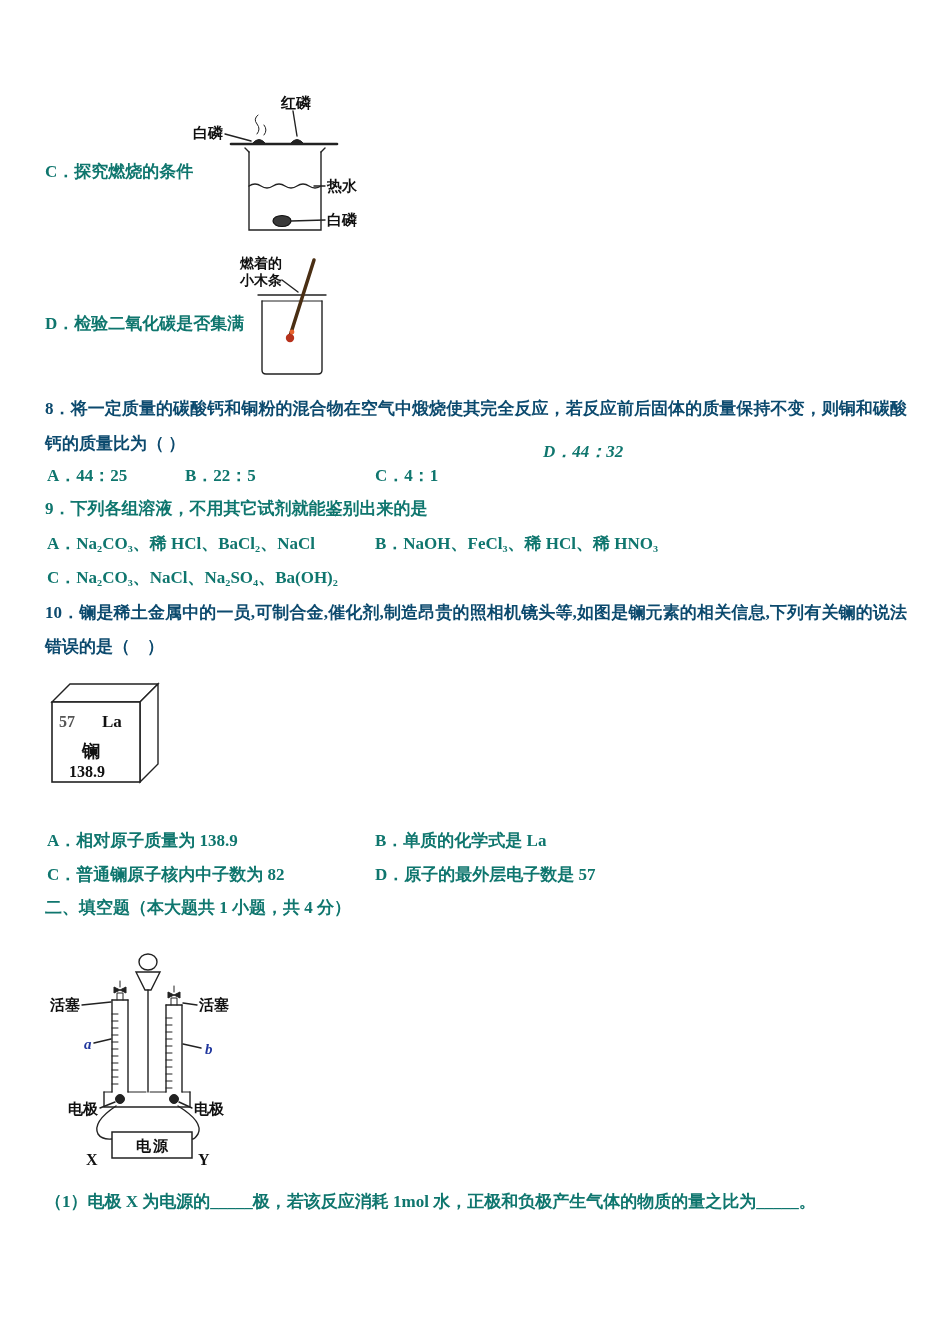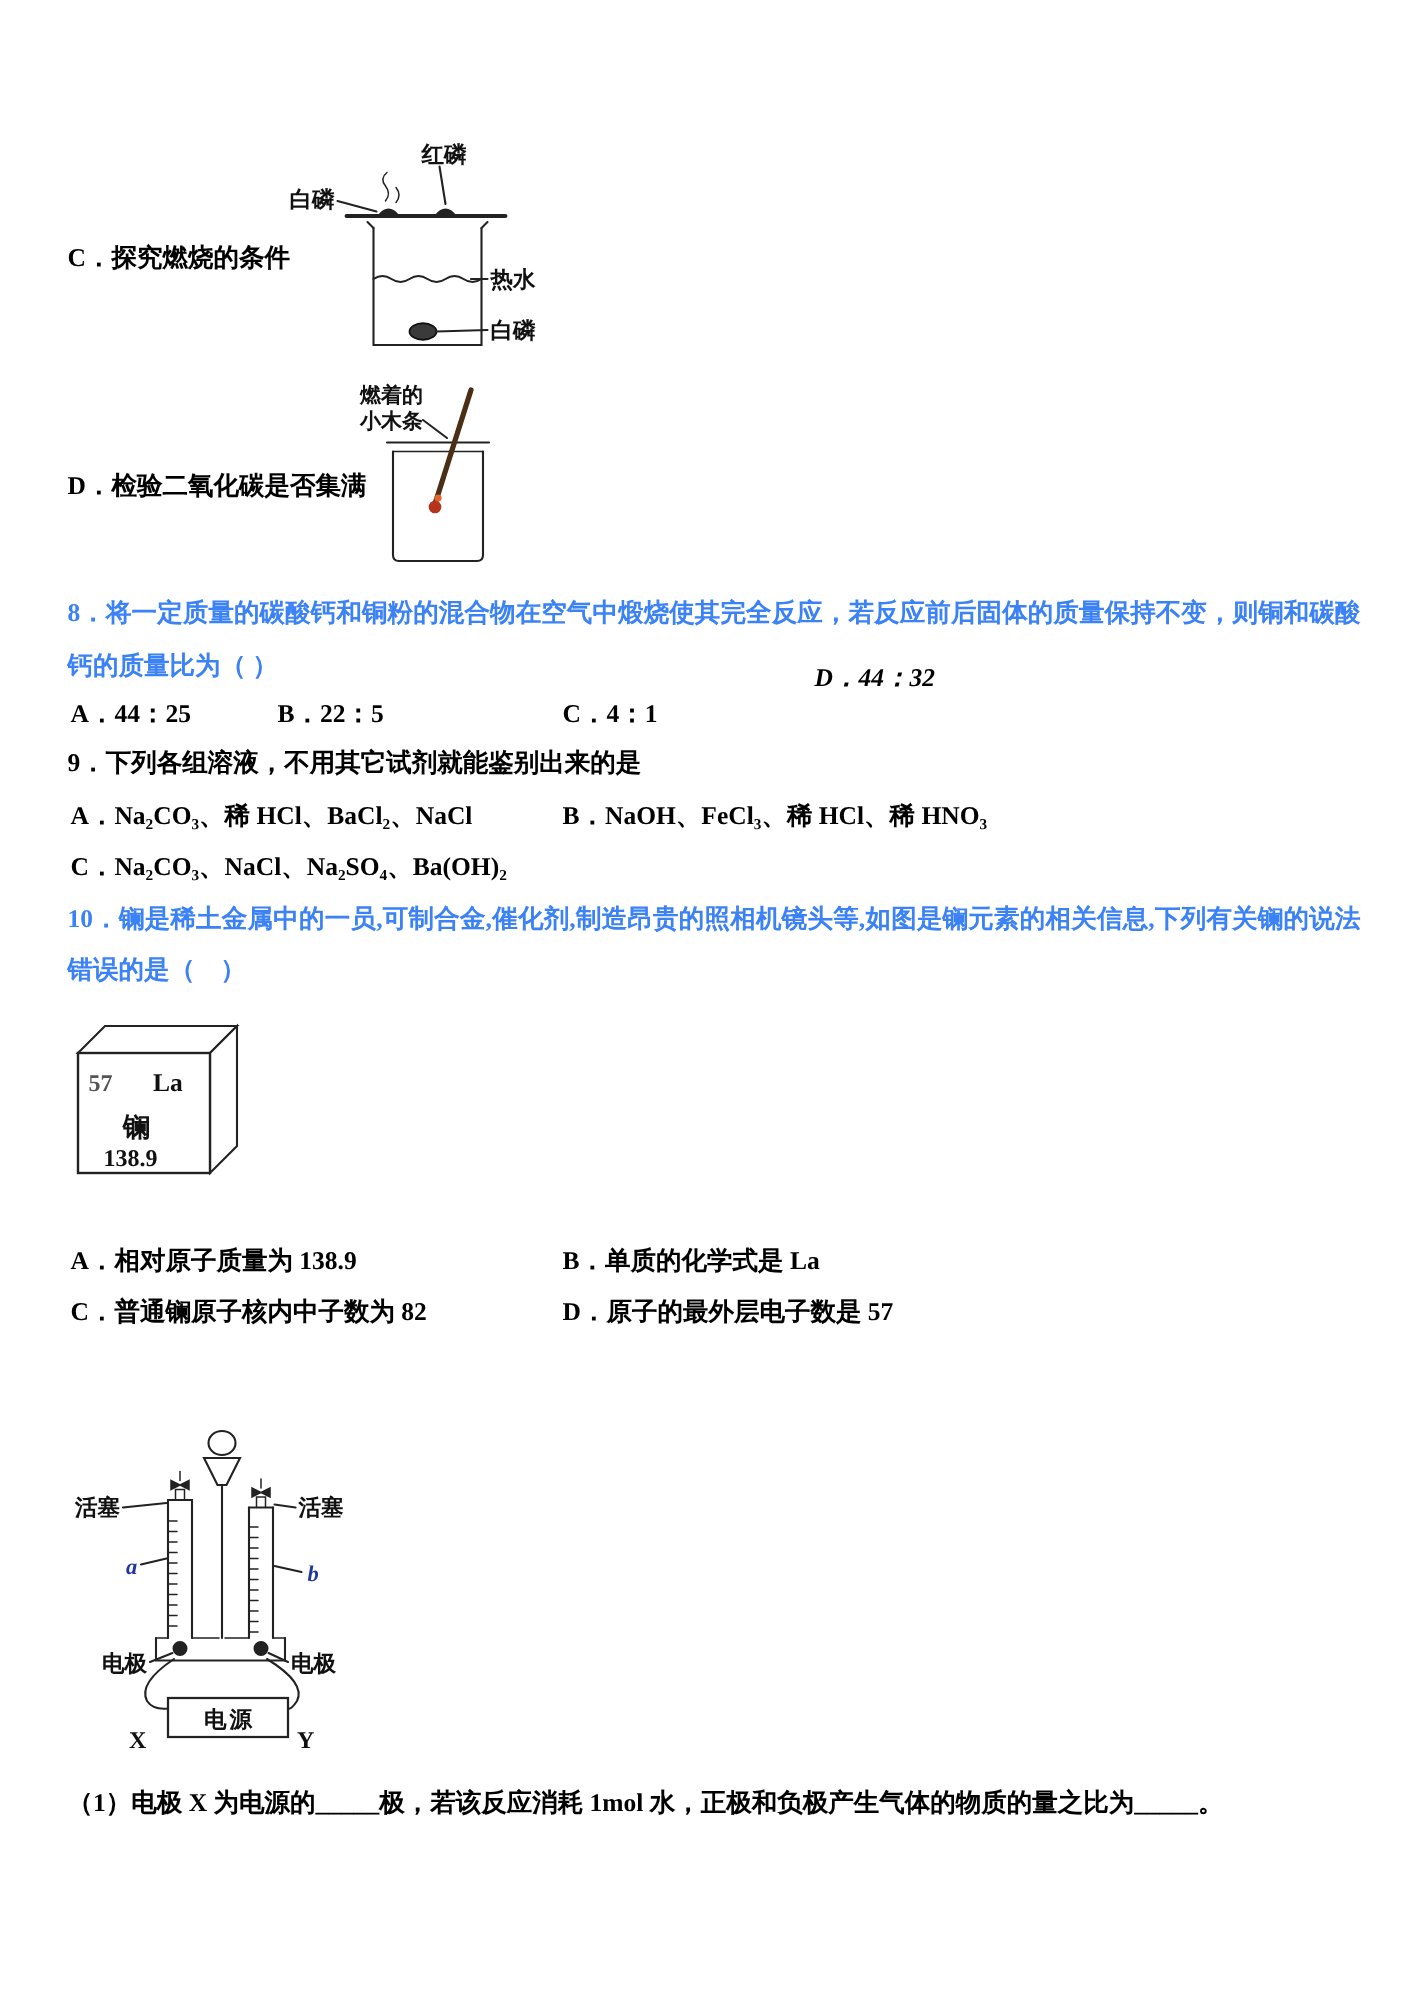--- a/index.html
+++ b/index.html
@@ -3,24 +3,24 @@
 <meta charset="utf-8">
 <style>
   * { margin:0; padding:0; box-sizing:border-box; }
   html,body { background:#ffffff; }
   #page {
     position:relative; width:950px; height:1344px; background:#ffffff;
     font-family:"Liberation Serif","DejaVu Serif",serif; color:#111; overflow:hidden;
   }
   .abs { position:absolute; }
   .txt {
-    position:absolute; font-size:17px; font-weight:bold; white-space:nowrap; color:#000000;
+    position:absolute; font-size:17px; font-weight:bold; white-space:nowrap; color:#0f766e;
   }
   .stem {
-    position:absolute; font-size:17px; font-weight:bold; color:#3b82f6;
+    position:absolute; font-size:17px; font-weight:bold; color:#0c4a6e;
     line-height:35px; text-align:justify;
   }
   svg { overflow:visible; }
   .ln   { stroke:#222; stroke-width:1.4; fill:none; stroke-linecap:round; }
   .thick{ stroke-width:2.6; }
   .thin { stroke-width:1; }
   .solid{ fill:#222; stroke:#222; stroke-width:1; }
   .solidgray { fill:#3a3a3a; stroke:#111; stroke-width:1.2; }
   .dlabel {
     font-family:"Liberation Serif","DejaVu Serif",serif;
@@ -95,20 +95,21 @@
     <text x="56" y="51" class="dlabel" style="font-size:17px;">La</text>
     <text x="36" y="81" class="dlabel" style="font-size:18px;">镧</text>
     <text x="23" y="101" class="dlabel" style="font-size:16px;">138.9</text>
   </svg>
 
   <div class="txt" style="left:47px;  top:829px;text-align:right;">A．相对原子质量为 138.9</div>
   <div class="txt" style="left:375px; top:829px;">B．单质的化学式是 La</div>
   <div class="txt" style="left:47px;  top:863px;">C．普通镧原子核内中子数为 82</div>
   <div class="txt" style="left:375px; top:863px;">D．原子的最外层电子数是 57</div>
 
+  <div class="txt" style="left:45px; top:896px;">二、填空题（本大题共 1 小题，共 4 分）</div>
 
 
   <svg class="abs" style="left:48px; top:946px;" width="215" height="230" viewBox="0 0 215 230">
 
     <ellipse cx="100" cy="16" rx="9" ry="8" class="ln"></ellipse>
     <path d="M88,26 L112,26 L103,44 L97,44 Z" class="ln"></path>
     <line x1="100" y1="44" x2="100" y2="146" class="ln"></line>
 
     <line x1="64" y1="54" x2="64" y2="146" class="ln"></line>
     <line x1="80" y1="54" x2="80" y2="146" class="ln"></line>

